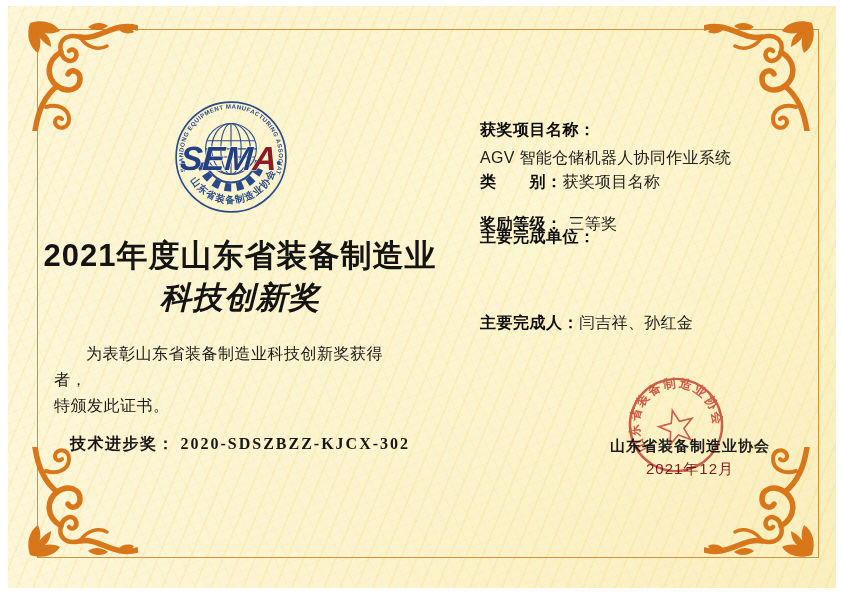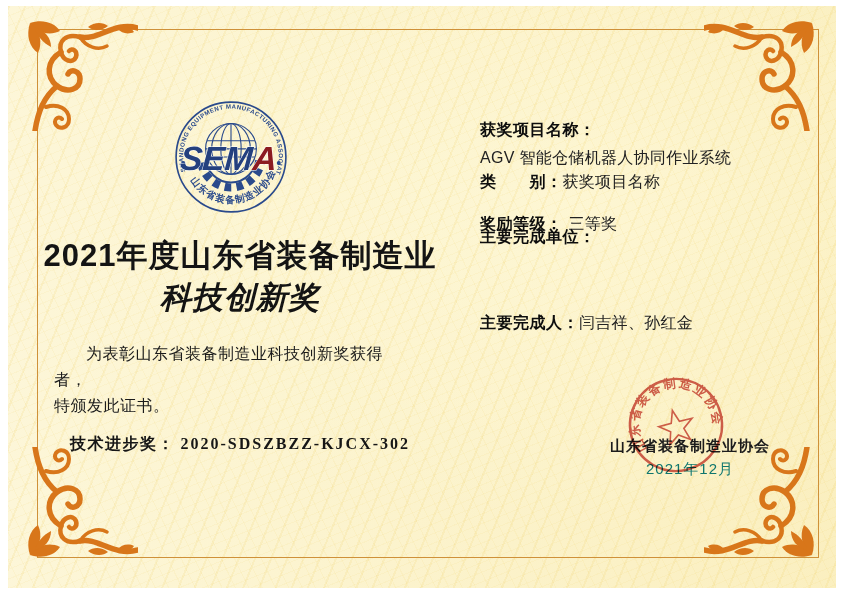--- a/index.html
+++ b/index.html
@@ -37,21 +37,21 @@
   .certno .code{letter-spacing:2px;}
   .field{position:absolute;left:480px;width:335px;}
   .frow{display:flex;align-items:baseline;}
   .flabel{font-size:16px;font-weight:bold;color:#0d0d0d;letter-spacing:.5px;white-space:pre;}
   .fvalue{font-size:16px;color:#222222;letter-spacing:.3px;}
   .f1l{top:120px;} .f1v{top:148px;} .f2r{top:172px;} .f3r{top:214px;gap:6px;}
   .f4l{top:227px;} .f4v{top:255px;} .f5r{top:313px;}
   .footer-org{position:absolute;left:575px;top:437px;width:230px;text-align:center;
       font-size:15px;font-weight:bold;color:#1c1c1c;letter-spacing:1px;}
   .footer-date{position:absolute;left:575px;top:460px;width:230px;text-align:center;
-      font-size:15px;color:#0f766e;letter-spacing:1px;}
+      font-size:15px;color:#7f1d1d;letter-spacing:1px;}
   .seal{position:absolute;left:608px;top:355px;width:136px;height:136px;
       opacity:.8;mix-blend-mode:multiply;}
   .hiddendefs{position:absolute;width:0;height:0;overflow:hidden;}
 </style>
 </head>
 <body>
 
 <svg class="hiddendefs" aria-hidden="true">
   <defs>
     <g id="flourish" fill="none" stroke="#d8761a" stroke-linecap="round">

